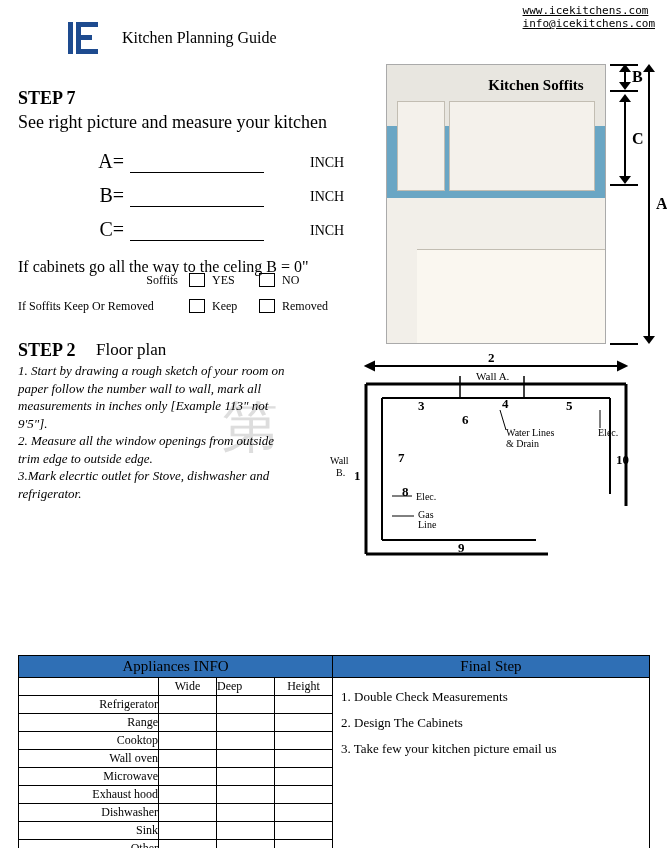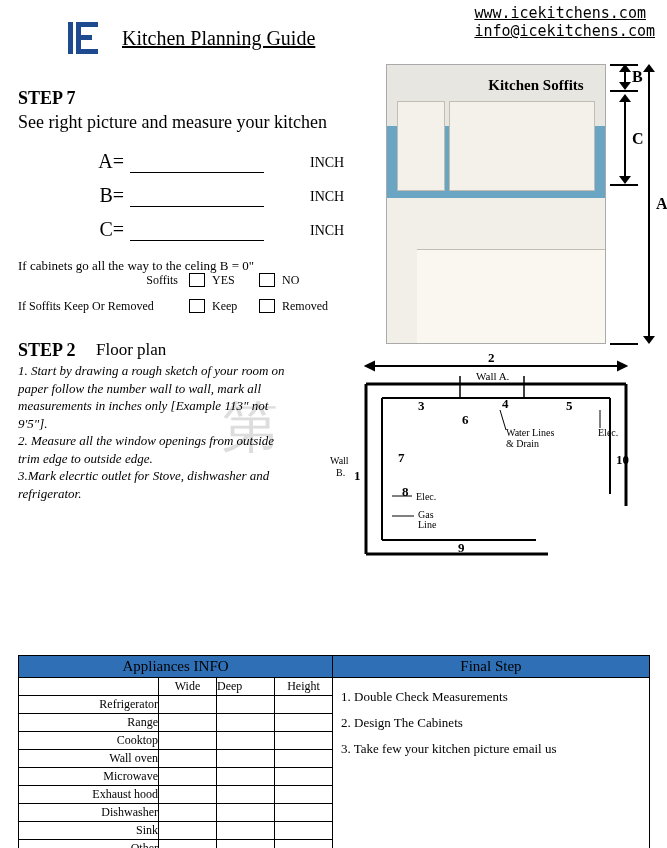--- a/index.html
+++ b/index.html
@@ -12,53 +12,53 @@
     font-size: 13px;
     color: #000;
     position: relative;
     background: #fff;
   }
   .header-links {
     position: absolute;
     top: 4px;
     right: 12px;
     font-family: monospace;
-    font-size: 15px;
+    font-size: 11px;
     text-align: left;
   }
   .header-links a { color: #000; text-decoration: underline; display: block; }
   .title-row {
     position: absolute;
     top: 18px;
     left: 62px;
     display: flex;
     align-items: center;
     gap: 20px;
   }
   .logo-box {
     width: 40px; height: 40px;
     position: relative;
   }
-  .title { font-size: 20px; text-decoration: underline; }
+  .title { font-size: 16px; }
   .step1-h {
     position: absolute; top: 88px; left: 18px;
     font-size: 18px; font-weight: bold;
   }
   .step1-p {
     position: absolute; top: 112px; left: 18px;
     font-size: 18px;
   }
   .measure-row { position: absolute; left: 90px; font-size: 20px; display: flex; align-items: flex-end; gap: 6px; }
   .mr-a { top: 150px; }
   .mr-b { top: 184px; }
   .mr-c { top: 218px; }
   .measure-row .lbl { width: 34px; text-align: right; }
   .measure-row .line { width: 134px; border-bottom: 1px solid #000; height: 20px; }
   .measure-row .unit { font-size: 14px; margin-left: 40px; position: relative; top: -2px; }
-  .note1 { position: absolute; top: 258px; left: 18px; font-size: 13px; }
+  .note1 { position: absolute; top: 258px; left: 18px; font-size: 16px; }
   .soffits-row { position: absolute; top: 272px; left: 18px; font-size: 12px; width: 350px; }
   .soffits-row .label { display: inline-block; width: 168px; text-align: right; padding-right: 8px; vertical-align: middle; }
   .chk { display: inline-block; width: 16px; height: 14px; border: 1px solid #000; vertical-align: middle; margin-right: 4px; }
   .afterchk { display: inline-block; width: 44px; vertical-align: middle; }
   .keep-row { position: absolute; top: 298px; left: 18px; font-size: 12px; width: 360px; }
   .keep-row .label { display: inline-block; width: 168px; text-align: left; padding-right: 8px; vertical-align: middle; }
   .step2-h { position: absolute; top: 340px; left: 18px; font-size: 18px; font-weight: bold; }
   .fp { position: absolute; top: 340px; left: 96px; font-size: 17px; }
   .step2-list {
     position: absolute; top: 362px; left: 18px; width: 268px;

